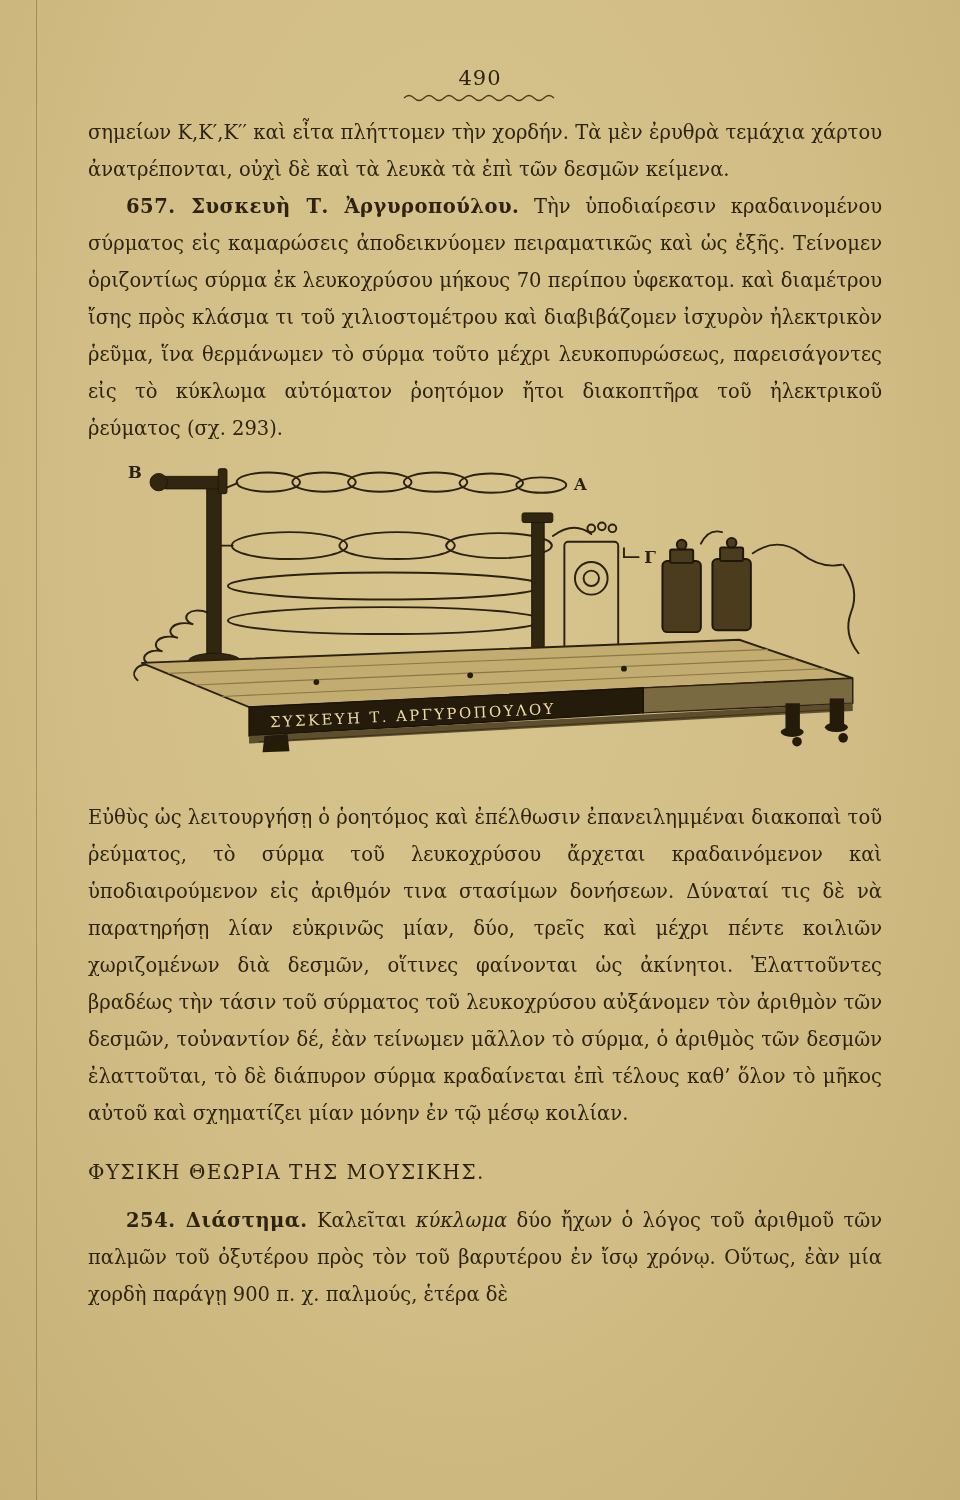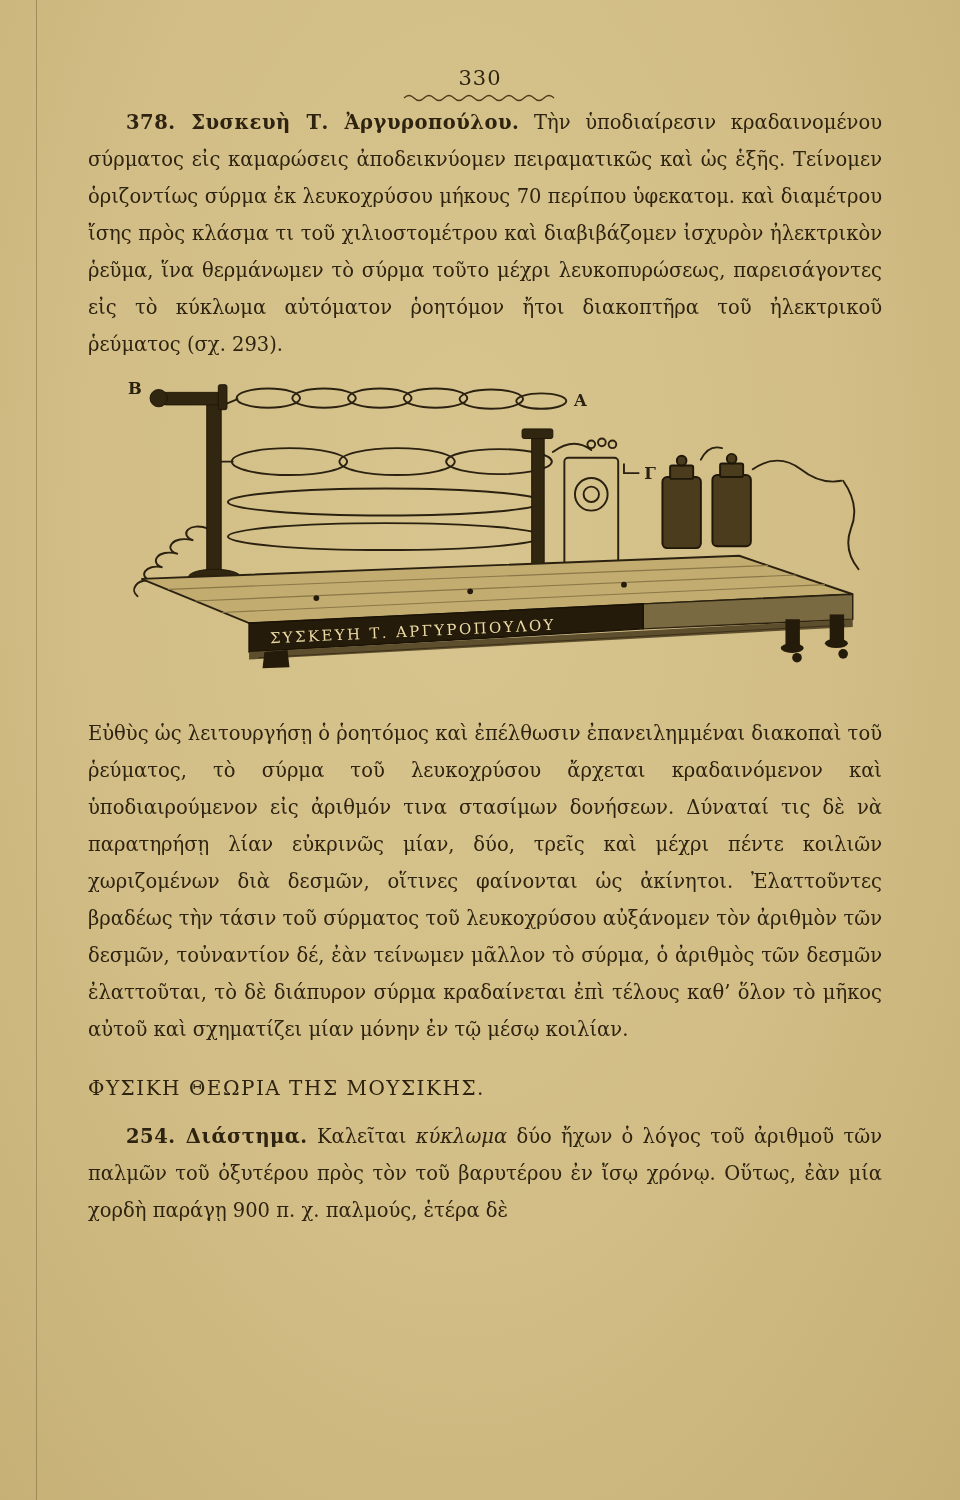--- a/index.html
+++ b/index.html
@@ -52,33 +52,36 @@
     font-size: 20px;
     letter-spacing: 1.5px;
     margin: 28px 78px 18px 88px;
   }
 </style>
 </head>
 <body>
 
 <div class="page-edge"></div>
 
-<div class="pagenum">330</div>
+<div class="pagenum">490</div>
 
 <div class="squiggle-wrap">
   <svg width="160" height="12" viewBox="0 0 160 12">
     <path d="M4,6 q5,-5 10,0 t10,0 t10,0 t10,0 t10,0 t10,0 t10,0 t10,0 t10,0 t10,0 t10,0 t10,0 t10,0 t10,0 t10,0" stroke="#4a3a18" stroke-width="1.2" fill="none"></path>
   </svg>
 </div>
 
 <div class="text-block">
 
+  <p class="first">
+    <span>σημείων Κ,Κ′,Κ′′ καὶ εἶτα πλήττομεν τὴν χορδήν. Τὰ μὲν ἐρυθρὰ τεμάχια χάρτου ἀνατρέπονται, οὐχὶ δὲ καὶ τὰ λευκὰ τὰ ἐπὶ τῶν δεσμῶν κείμενα.</span>
+  </p>
 
   <p class="indent">
-    <span class="sect-head">378. Συσκευὴ Τ. Ἀργυροπούλου.</span>
+    <span class="sect-head">657. Συσκευὴ Τ. Ἀργυροπούλου.</span>
     <span>Τὴν ὑποδιαίρεσιν κραδαινομένου σύρματος εἰς καμαρώσεις ἀποδεικνύομεν πειραματικῶς καὶ ὡς ἑξῆς. Τείνομεν ὁριζοντίως σύρμα ἐκ λευκοχρύσου μήκους 70 περίπου ὑφεκατομ. καὶ διαμέτρου ἴσης πρὸς κλάσμα τι τοῦ χιλιοστομέτρου καὶ διαβιβάζομεν ἰσχυρὸν ἠλεκτρικὸν ῥεῦμα, ἵνα θερμάνωμεν τὸ σύρμα τοῦτο μέχρι λευκοπυρώσεως, παρεισάγοντες εἰς τὸ κύκλωμα αὐτόματον ῥοητόμον ἤτοι διακοπτῆρα τοῦ ἠλεκτρικοῦ ῥεύματος (σχ. 293).</span>
   </p>
 
   <div class="figure-wrap">
     <svg viewBox="0 0 780 310" width="756" height="298">
 
       <g stroke="#2b2110" stroke-width="2" fill="none" stroke-linecap="round">
         <line x1="101" y1="30" x2="118" y2="23"></line>
         <ellipse cx="150" cy="22" rx="33" ry="10"></ellipse>
         <ellipse cx="208" cy="22" rx="33" ry="10"></ellipse>

